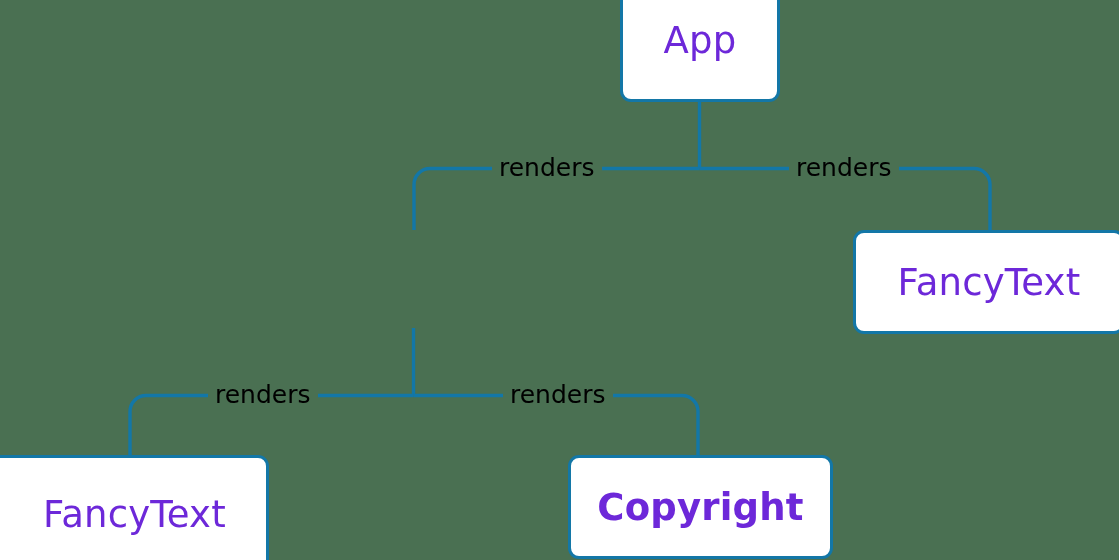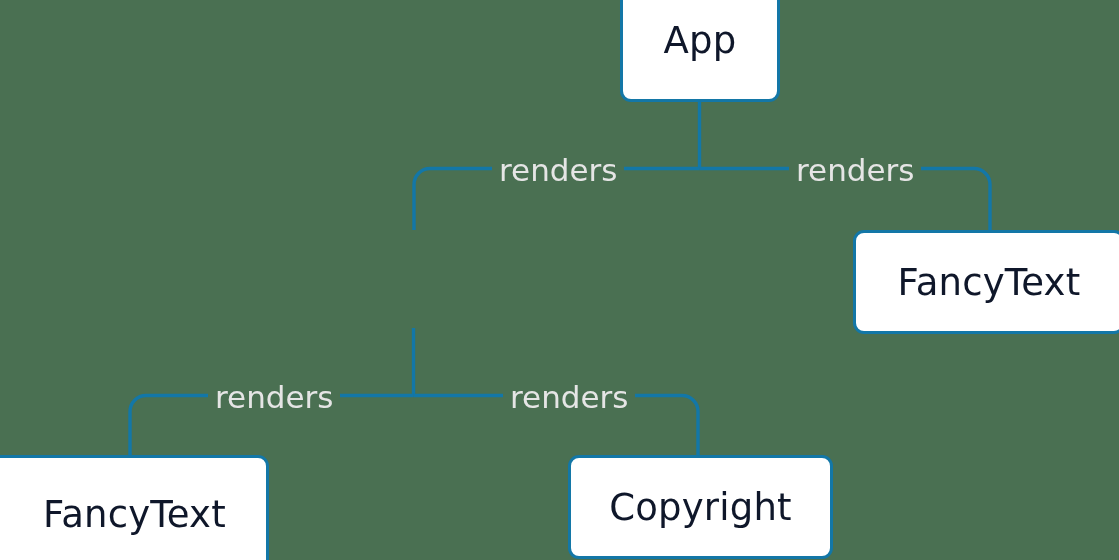--- a/index.html
+++ b/index.html
@@ -32,42 +32,42 @@
     box-sizing: border-box;
     background: #ffffff;
     border: 3px solid #1377a7;
     border-radius: 11px;
     display: flex;
     align-items: center;
     justify-content: center;
     z-index: 2;
   }
   .node-label {
-    color: #0f172a;
+    color: #6d28d9;
     font-size: 35px;
     line-height: 1;
     letter-spacing: 0.2px;
     white-space: nowrap;
   }
   .node-app        { left: 620px; top: -22px;  width: 160px; height: 124px; }
   .node-inspgen    { left: 197px; top: 230px;  width: 460px; height: 98px;  }
   .node-fancy-r    { left: 853px; top: 230px;  width: 272px; height: 104px; }
   .node-fancy-bl   { left: -14px; top: 455px;  width: 283px; height: 118px; }
-  .node-copyright  { left: 568px; top: 455px;  width: 265px; height: 104px; }
+  .node-copyright  { left: 568px; top: 455px;  width: 265px; height: 104px; font-weight: bold; }
 
   .node-app .node-label { font-size: 37px; }
   .node-inspgen .node-label { font-size: 37px; }
   .node-fancy-r .node-label { font-size: 37px; }
   .node-fancy-bl .node-label { font-size: 37px; padding-left: 14px; }
   .node-copyright .node-label { font-size: 37px; }
 
   .edge-label {
     position: absolute;
-    color: #e5e5e5;
-    font-size: 31px;
+    color: #000000;
+    font-size: 25px;
     line-height: 1;
     white-space: nowrap;
     z-index: 3;
     background: #4a7052;
     padding: 0 7px;
   }
   .lbl-a1 { left: 492px; top: 155px; }
   .lbl-a2 { left: 789px; top: 155px; }
   .lbl-b1 { left: 208px; top: 382px; }
   .lbl-b2 { left: 503px; top: 382px; }

